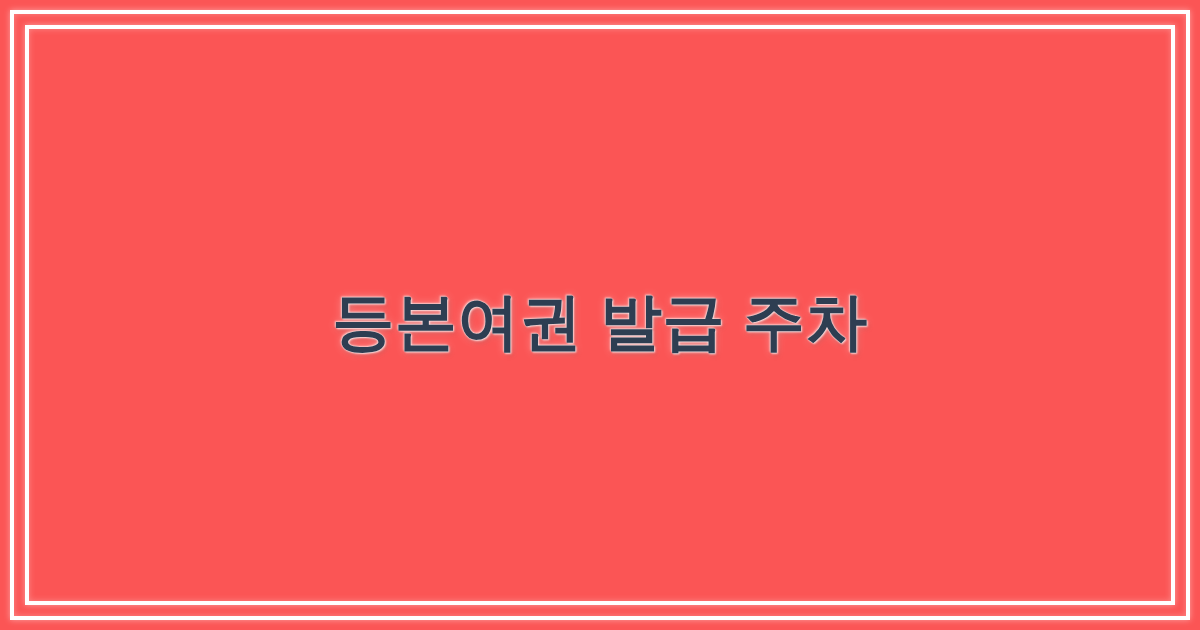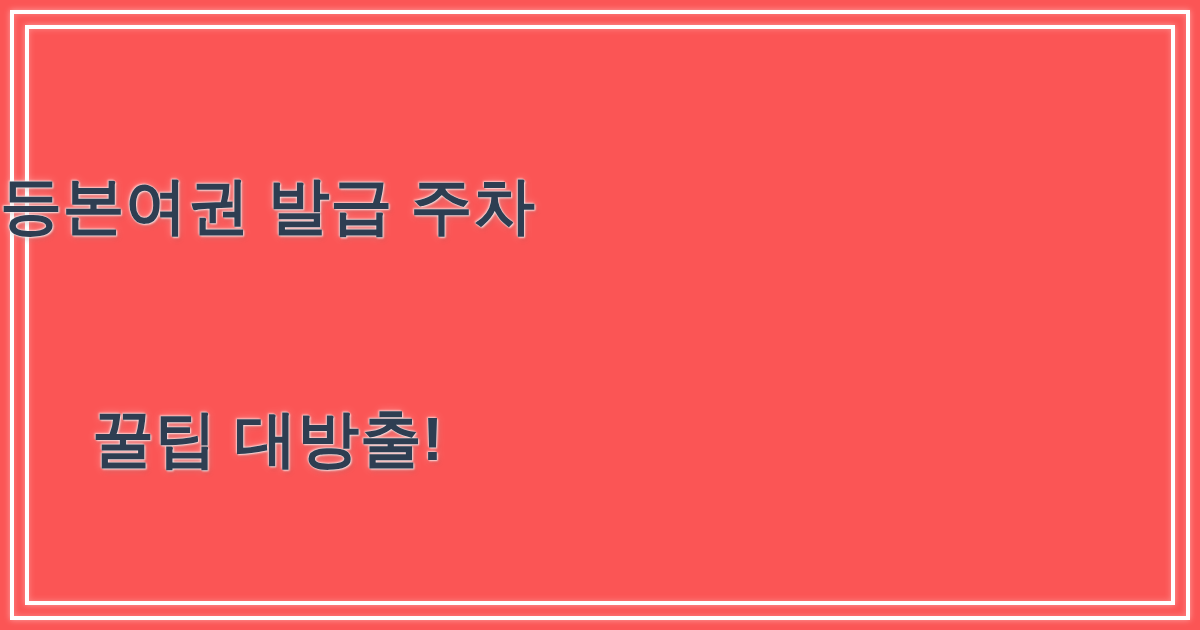--- a/index.html
+++ b/index.html
@@ -49,21 +49,21 @@
 
   
   .headline-wrap {
     position: absolute;
     left: 0;
     right: 0;
     top: 0;
     bottom: 0;
     display: flex;
     flex-direction: column;
-    align-items: flex-start;
+    align-items: center;
     justify-content: center;
     padding-top: 14px; 
     box-sizing: border-box;
   }
 
   .headline {
     margin: 0;
     text-align: center;
     font-size: 62px;
     font-weight: bold;
@@ -89,17 +89,16 @@
 
 <div class="banner" style="width: 1200px; height: 630px; background: rgb(251, 85, 85);">
 
   <div class="frame frame-outer" style="border-color: rgb(255, 255, 255); border-width: 4px; inset: 10px;"></div>
 
   <div class="frame frame-inner" style="border-color: rgb(255, 255, 255); border-width: 4px; inset: 25px;"></div>
 
   <div class="headline-wrap">
     <h1 class="headline" style="color: rgb(46, 62, 82); font-size: 62px; font-weight: bold; text-align: center;">
       <span class="line">등본여권 발급 주차</span>
-      <span class="line">꿀팁 대방출!</span>
     </h1>
   </div>
 
 </div>
 
 </body></html>

